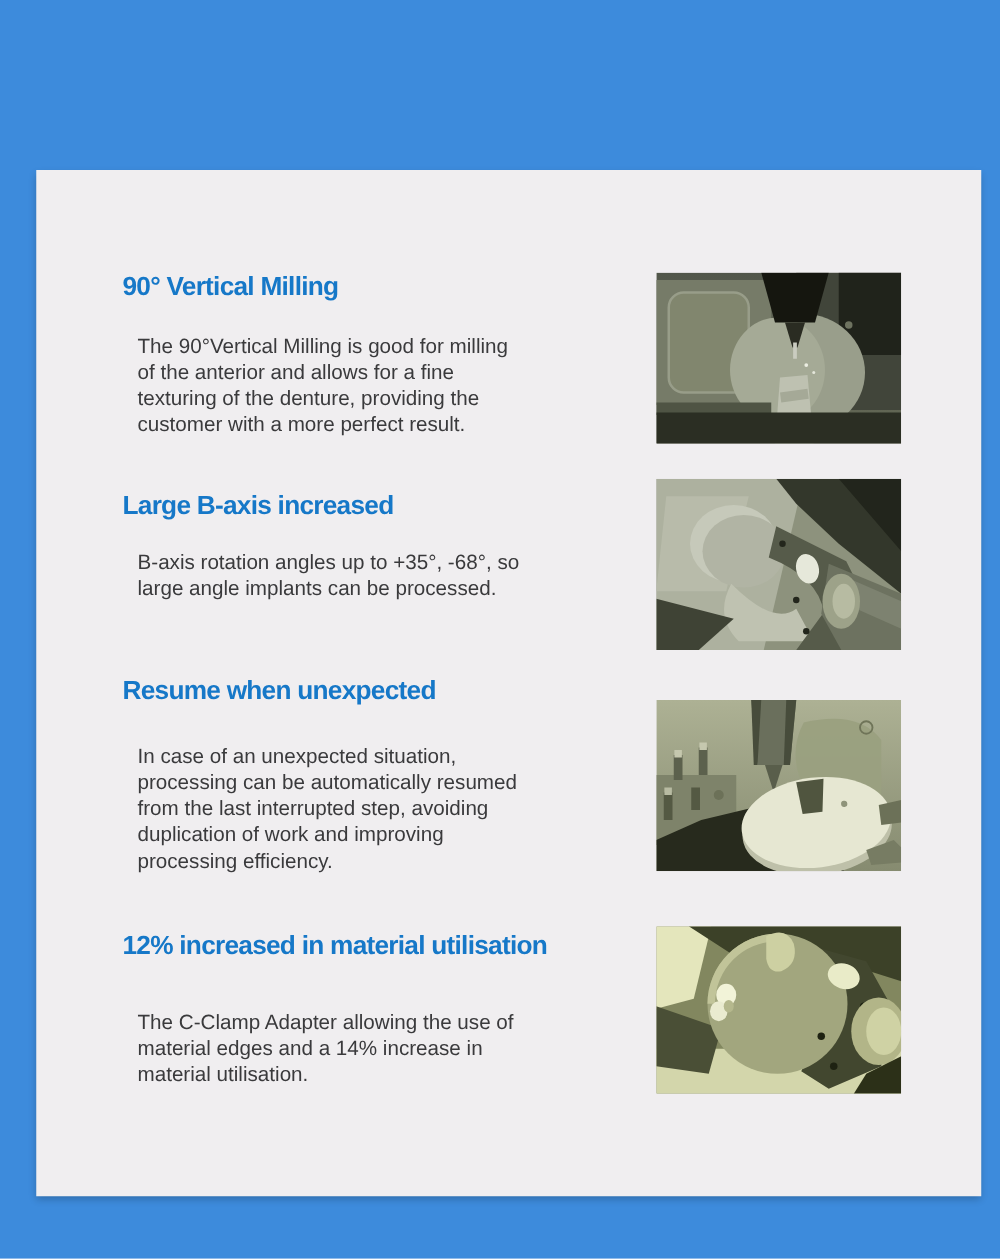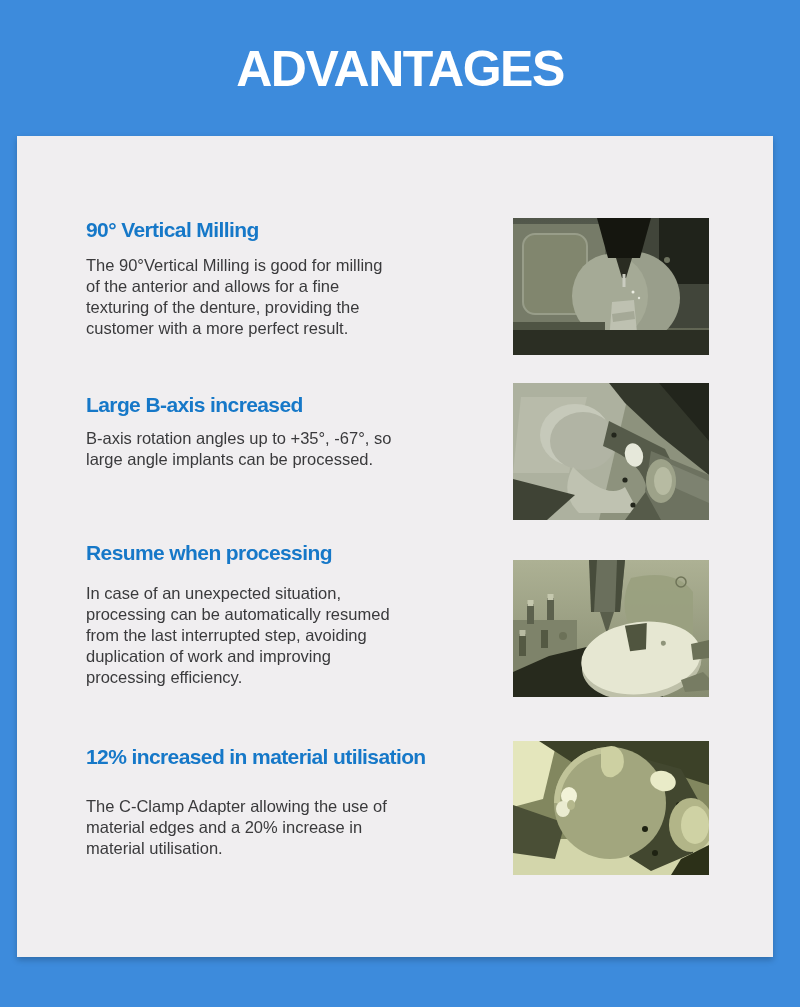--- a/index.html
+++ b/index.html
@@ -9,41 +9,38 @@
     --body-color:#3A3A3C;
     --title-color:#FFFFFF;
   }
   *{box-sizing:border-box}
   html,body{margin:0;padding:0}
   body{font-family:"Liberation Sans",sans-serif;background:#fff}
   .page{position:relative;width:800px;height:1007px;background:var(--page-bg);overflow:hidden}
   .hero{position:absolute;top:0;left:0;width:100%;height:136px}
   .hero h1{position:absolute;top:40px;left:0;width:100%;margin:0;text-align:center;
     font-size:50px;font-weight:bold;letter-spacing:-1.5px;color:var(--title-color)}
-  .card{position:absolute;left:17px;top:136px;width:756px;height:821px;
+  .card{position:absolute;left:29px;top:136px;width:756px;height:821px;
     background:var(--card-bg);box-shadow:0 3px 6px rgba(0,0,0,.22)}
   .feature h2{position:absolute;left:69px;margin:0;font-size:21px;font-weight:bold;
     letter-spacing:-0.6px;color:var(--heading-color);white-space:nowrap}
-  .feature p{position:absolute;left:69px;margin:0;width:410px;font-size:16.5px;
+  .feature p{position:absolute;left:69px;margin:12px;width:410px;font-size:16.5px;
     line-height:21px;color:var(--body-color);white-space:pre-line}
   .feature figure{position:absolute;left:496px;margin:0;width:196px;height:137px;overflow:hidden}
   .feature figure svg{display:block;width:100%;height:100%}
   .s1 h2{top:82px}  .s1 p{top:119px}  .s1 figure{top:82px}
   .s2 h2{top:257px} .s2 p{top:292px}  .s2 figure{top:247px}
   .s3 h2{top:405px} .s3 p{top:447px}  .s3 figure{top:424px}
   .s4 h2{top:609px} .s4 p{top:660px}  .s4 figure{top:605px;height:134px}
 </style>
 </head>
 <body>
 
 <div class="page">
 
-  <header class="hero">
-    <h1>ADVANTAGES</h1>
-  </header>
 
   <main class="card">
 
     <section class="feature s1">
       <h2>90° Vertical Milling</h2>
       <p>The 90°Vertical Milling is good for milling
 of the anterior and allows for a fine
 texturing of the denture, providing the
 customer with a more perfect result.</p>
       <figure>
@@ -72,21 +69,21 @@
           <polygon points="95,137 99,84 121,82 126,137" fill="#bec1b1"></polygon>
           <polygon points="99,96 121,93 122,101 100,104" fill="#a5a997"></polygon>
           <rect x="0" y="104" width="92" height="10" fill="#4f5444"></rect>
           <rect x="0" y="112" width="196" height="25" fill="#2b2e23"></rect>
         </svg>
       </figure>
     </section>
 
     <section class="feature s2">
       <h2>Large B-axis increased</h2>
-      <p>B-axis rotation angles up to +35°, -67°, so
+      <p>B-axis rotation angles up to +35°, -68°, so
 large angle implants can be processed.</p>
       <figure>
         <svg viewBox="0 0 196 137" preserveAspectRatio="none" role="img" aria-label="b-axis-rotation-photo">
           <rect width="196" height="137" fill="#8d927d"></rect>
           <polygon points="0,0 118,0 86,137 0,137" fill="#adb19f"></polygon>
           <path d="M8,14 h66 l-18,76 h-56 z" fill="#b8bbaa"></path>
           <polygon points="96,0 196,0 196,92 146,52 112,20" fill="#33372b"></polygon>
           <polygon points="146,0 196,0 196,58" fill="#22251c"></polygon>
           <ellipse cx="62" cy="52" rx="35" ry="31" fill="#c6c9ba"></ellipse>
           <ellipse cx="70" cy="58" rx="33" ry="29" fill="#b1b4a4"></ellipse>
@@ -99,21 +96,21 @@
           <polygon points="138,68 196,92 196,137 148,137 132,108" fill="#6d7260"></polygon>
           <polygon points="150,78 196,98 196,120 160,104" fill="#7d8270"></polygon>
           <ellipse cx="148" cy="98" rx="15" ry="22" fill="#9da289"></ellipse>
           <ellipse cx="150" cy="98" rx="9" ry="14" fill="#b7bba2"></ellipse>
           <polygon points="0,96 62,112 34,137 0,137" fill="#3f4335"></polygon>
         </svg>
       </figure>
     </section>
 
     <section class="feature s3">
-      <h2>Resume when processing</h2>
+      <h2>Resume when unexpected</h2>
       <p>In case of an unexpected situation,
 processing can be automatically resumed
 from the last interrupted step, avoiding
 duplication of work and improving
 processing efficiency.</p>
       <figure>
         <svg viewBox="0 0 196 137" preserveAspectRatio="none" role="img" aria-label="resume-interrupted-photo">
           <defs>
             <linearGradient id="i3bg" x1="0" y1="0" x2="0" y2="1">
               <stop offset="0" stop-color="#adb194"></stop>
@@ -148,21 +145,21 @@
           </g>
           <polygon points="178,84 196,80 196,98 180,100" fill="#6c7158"></polygon>
           <polygon points="168,120 190,112 196,118 196,130 172,132" fill="#777c63"></polygon>
         </svg>
       </figure>
     </section>
 
     <section class="feature s4">
       <h2>12% increased in material utilisation</h2>
       <p>The C-Clamp Adapter allowing the use of
-material edges and a 20% increase in
+material edges and a 14% increase in
 material utilisation.</p>
       <figure>
         <svg viewBox="0 0 196 134" preserveAspectRatio="none" role="img" aria-label="material-utilisation-photo">
           <rect width="196" height="134" fill="#82875f"></rect>
           <polygon points="0,0 44,0 30,58 0,66" fill="#e4e6bc"></polygon>
           <polygon points="26,0 196,0 196,44 120,20 60,22" fill="#3c4128"></polygon>
           <rect x="0" y="98" width="196" height="36" fill="#d3d6ab"></rect>
           <polygon points="0,64 52,82 42,118 0,112" fill="#4a4f36"></polygon>
           <path d="M110,12 l58,16 l20,36 l-8,48 l-42,18 l-22,-14 l16,-34 z" fill="#42472f"></path>
           <circle cx="97" cy="62" r="56" fill="#a2a67e"></circle>

